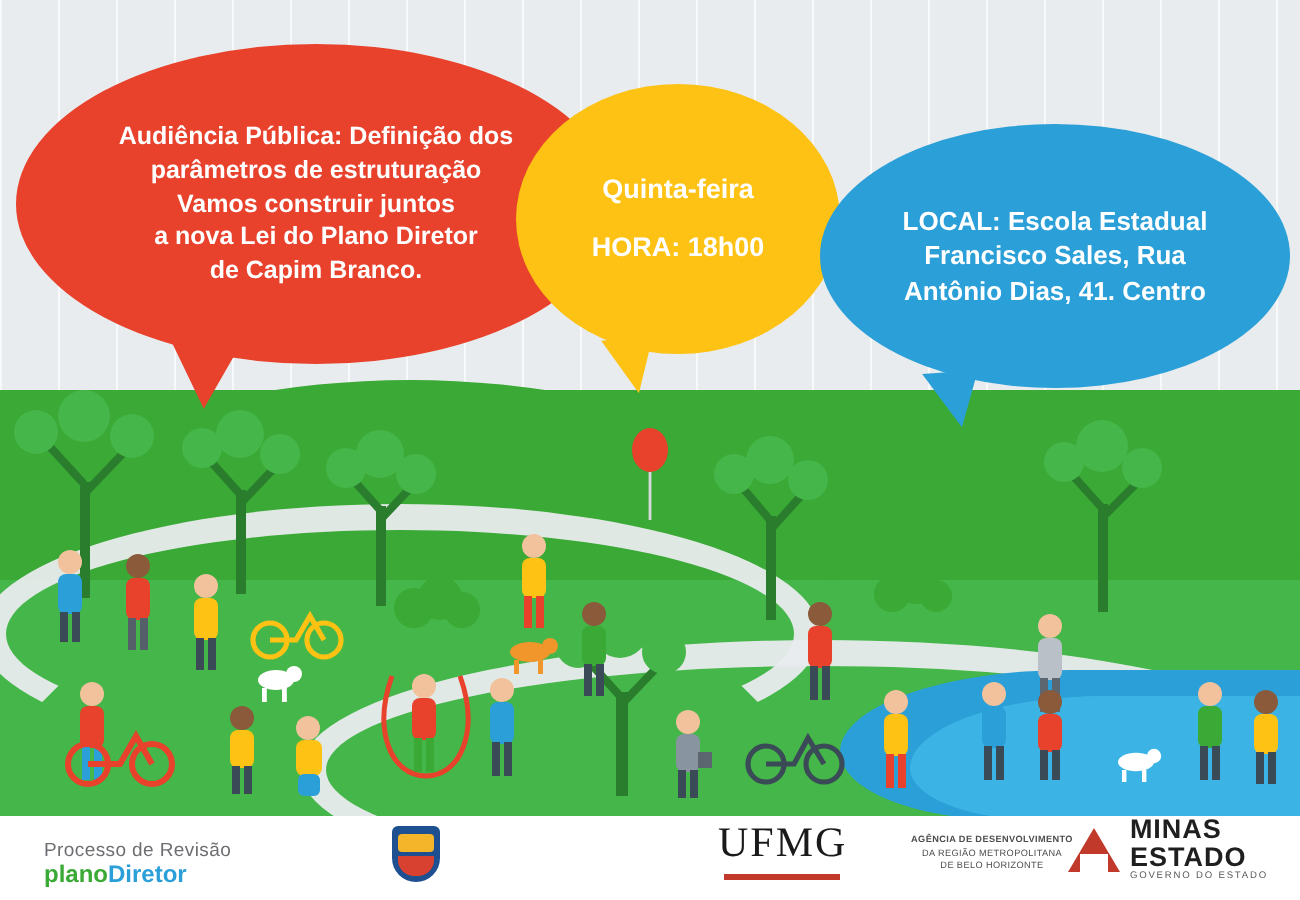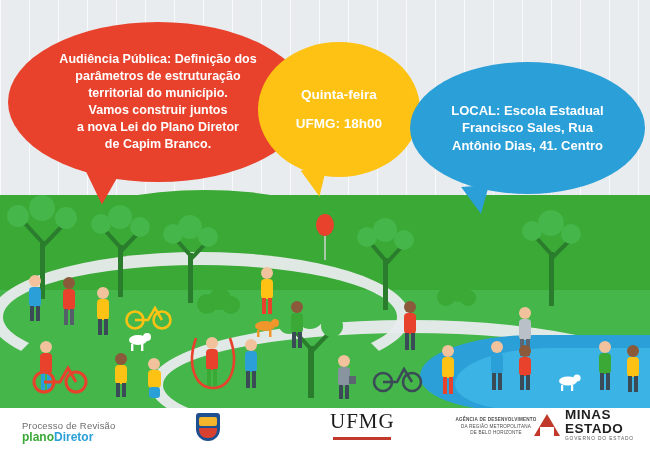--- a/index.html
+++ b/index.html
@@ -225,21 +225,21 @@
   .pref-txt {
     font-size: 7.4px;
     color: #4d4d4f;
     line-height: 1.3;
     letter-spacing: .3px;
   }
   .pref-txt .big { font-weight: bold; font-size: 7.8px; }
 
   .logo-ufmg {
     position: absolute;
-    left: 330px; bottom: 10px;
+    left: 359px; bottom: 10px;
     text-align: center;
   }
   .logo-ufmg .u {
     font-family: "Liberation Serif", serif;
     font-size: 21px;
     color: #1a1a1a;
     letter-spacing: 1px;
   }
   .logo-ufmg .bar {
     width: 58px; height: 3px;
@@ -528,33 +528,32 @@
     <circle cx="11" cy="7" r="6" fill="#8a5a3b"></circle>
     <rect x="5" y="13" width="12" height="20" rx="4" fill="#fdc213"></rect>
     <rect x="6" y="32" width="4" height="16" fill="#3b4a57"></rect>
     <rect x="12" y="32" width="4" height="16" fill="#3b4a57"></rect>
   </svg>
 
   <div class="bubble" id="bubble-red">
     <div>
       <span class="txt line-space">Audiência Pública: Definição dos</span>
       <span class="txt line-space">parâmetros de estruturação</span>
-      <span class="txt line-space">territorial do município.</span>
       <span class="txt line-space">Vamos construir juntos</span>
       <span class="txt line-space">a nova Lei do Plano Diretor</span>
       <span class="txt line-space">de Capim Branco.</span>
     </div>
     <span class="tail"></span>
   </div>
 
   <div class="bubble" id="bubble-yellow">
     <div>
       <span class="txt line-space">Quinta-feira</span>
       <span class="txt line-space" style="height:10px;"></span>
-      <span class="txt line-space">UFMG: 18h00</span>
+      <span class="txt line-space">HORA: 18h00</span>
     </div>
     <span class="tail"></span>
   </div>
 
   <div class="bubble" id="bubble-blue">
     <div>
       <span class="txt line-space">LOCAL: Escola Estadual</span>
       <span class="txt line-space">Francisco Sales, Rua</span>
       <span class="txt line-space">Antônio Dias, 41. Centro</span>
     </div>

